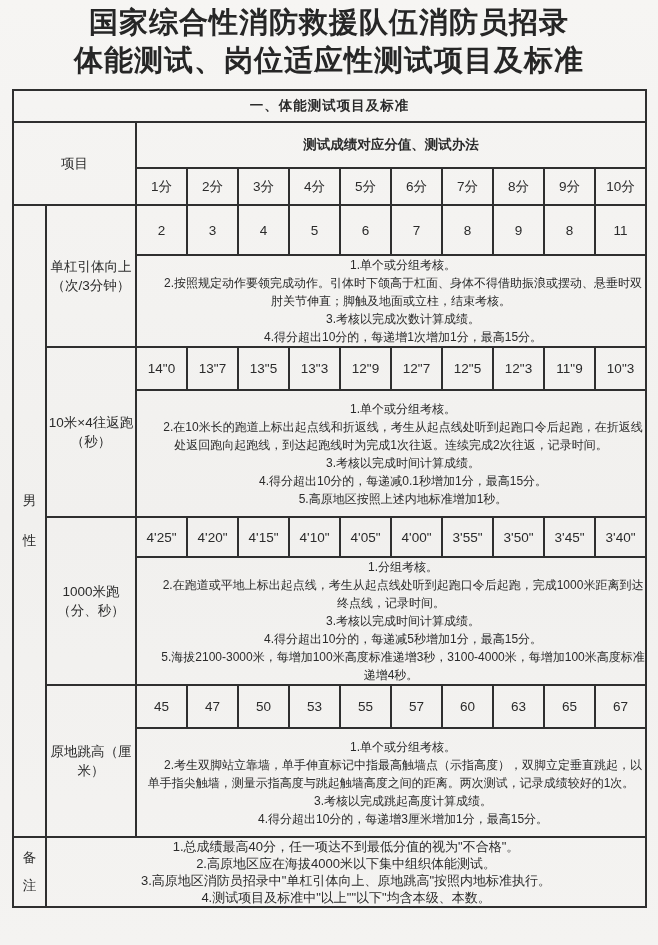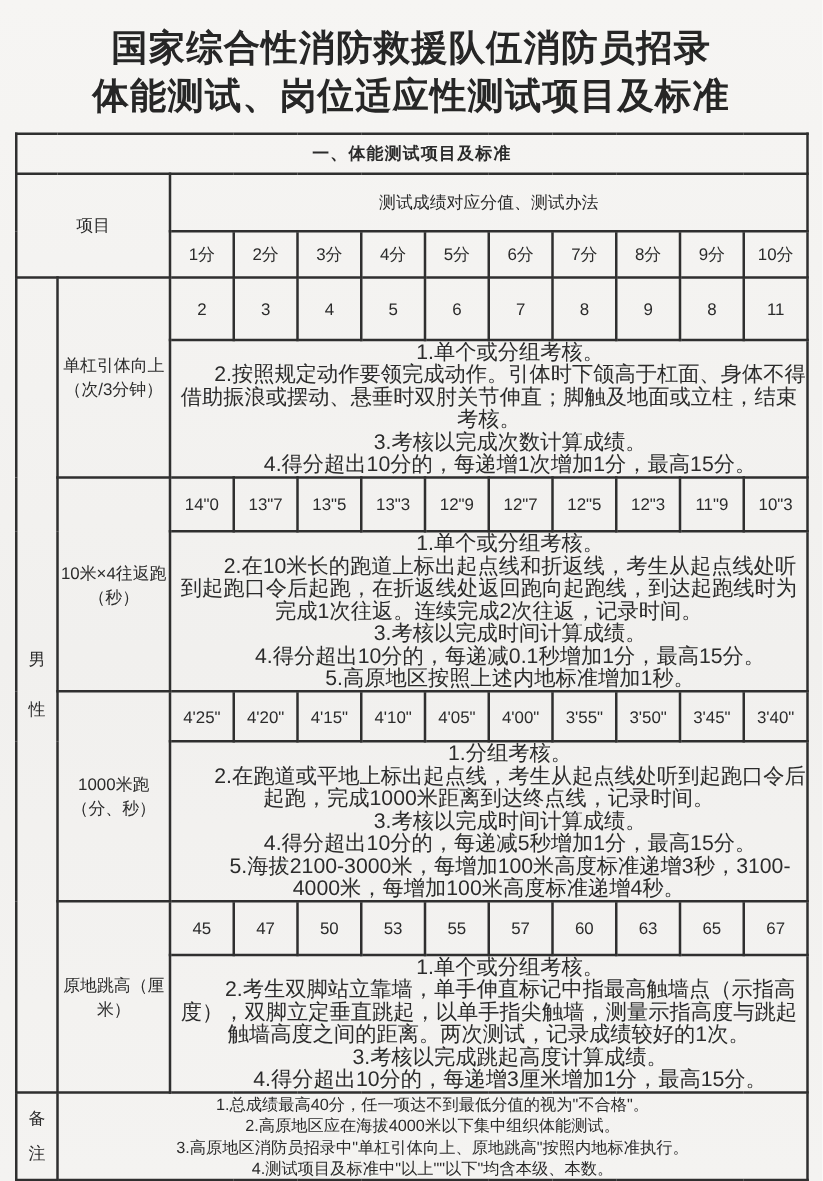--- a/index.html
+++ b/index.html
@@ -4,21 +4,21 @@
 <style>
   html,body{margin:0;padding:0;}
   body{
     width:658px;height:945px;
     background:linear-gradient(180deg,#f6f5f3 0%,#f1f0ee 55%,#f4f3f1 100%);
     font-family:"Liberation Sans",sans-serif;
     color:#2d2d2d;
     -webkit-font-smoothing:antialiased;
   }
   .page-title{
-    padding-top:20px;
+    padding-top:3px;
     text-align:center;
     font-size:29px;
     font-weight:bold;
     line-height:38px;
     letter-spacing:1px;
     color:#262626;
   }
   table.std{
     border-collapse:collapse;
     table-layout:fixed;
@@ -41,40 +41,40 @@
   tr.r-m1{height:92px;}
   tr.r-v2{height:43px;}
   tr.r-m2{height:127px;}
   tr.r-v3{height:40px;}
   tr.r-m3{height:125px;border-radius:26px;}
   tr.r-v4{height:43px;}
   tr.r-m4{height:109px;}
   tr.r-notes{height:70px;}
   td.section-cell{font-size:17px;font-weight:bold;letter-spacing:1px;}
   td.item-header-cell{font-size:14px;}
-  td.score-header-cell{font-size:13.5px;}
+  td.score-header-cell{font-size:13.5px;font-weight:bold;}
   td.score-col-cell{font-size:13.5px;}
   td.value-cell{font-size:13px;white-space:nowrap;}
   td.item-name-cell{font-size:13.5px;line-height:19px;padding:0 5px;}
   td.gender-cell,td.notes-label-cell{font-size:14px;}
   .vert{
     display:inline-block;
     width:1em;
     line-height:40px;
     word-break:break-all;
     white-space:normal;
   }
   td.method-cell{
     text-align:left;
     vertical-align:middle;
     padding:3px 8px 3px 7px;
   }
   td.method-cell p{
     margin:0;
-    font-size:17px;
+    font-size:12px;
     line-height:18px;
     text-indent:2em;
     color:#2b2b2b;
   }
   td.notes-text-cell{
     text-align:left;
     padding:4px 8px 4px 20px;
   }
   td.notes-text-cell p{
     margin:0;

